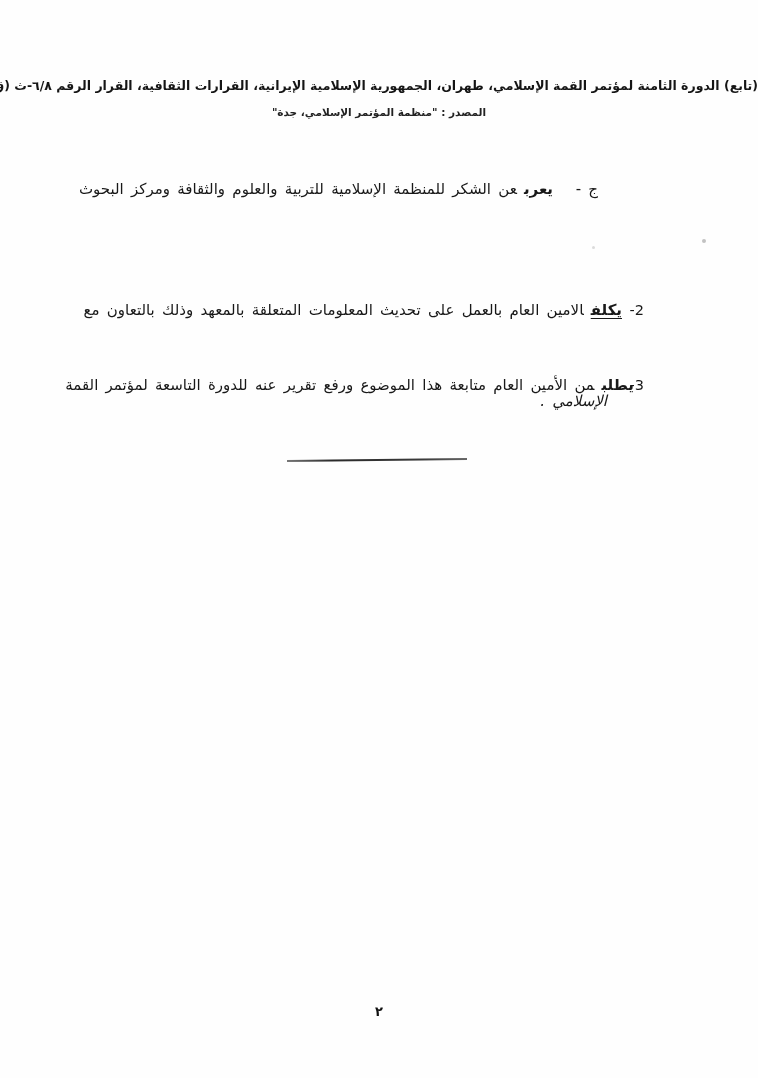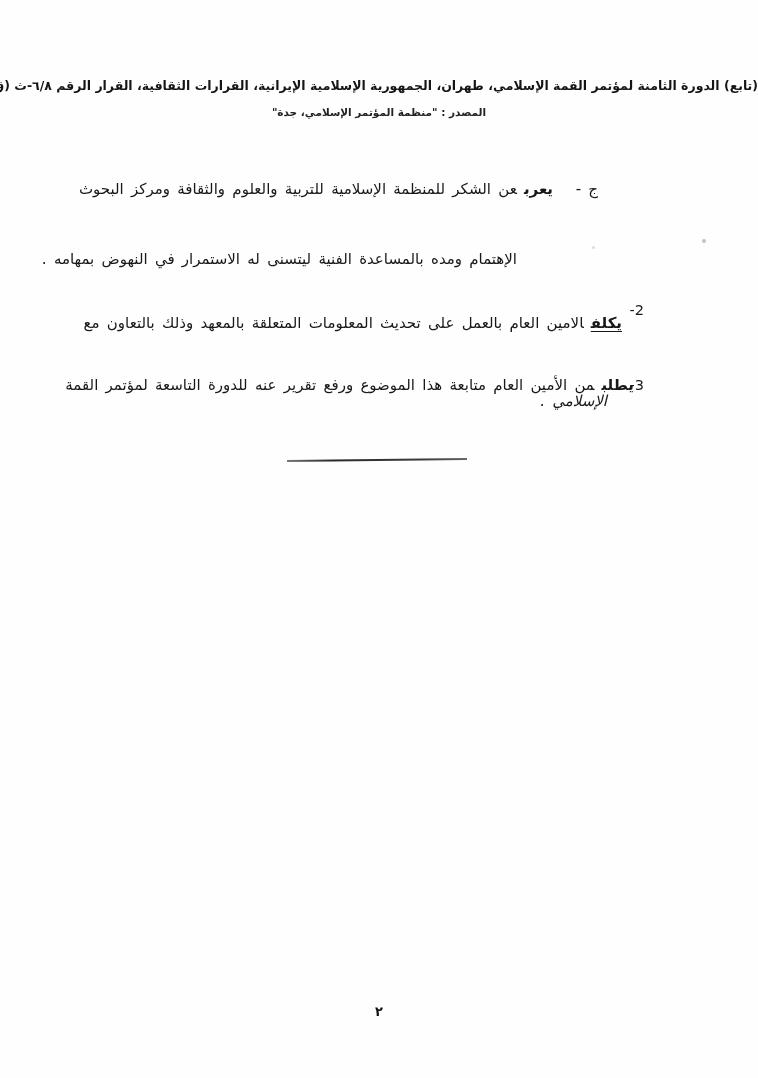--- a/index.html
+++ b/index.html
@@ -102,24 +102,23 @@
 
 <div class="page">
 
   <div class="header-title">(تابع) الدورة الثامنة لمؤتمر القمة الإسلامي، طهران، الجمهورية الإسلامية الإيرانية، القرارات الثقافية، القرار الرقم ٦/٨-ث (ق.إ)</div>
   <div class="header-source">المصدر : "منظمة المؤتمر الإسلامي، جدة"</div>
 
   <div class="line marker" style="top:176px; right:160px;">ج -</div>
   <div class="line" style="top:176px; right:205px;">
     <span class="kw">يعرب</span><span>عن الشكر للمنظمة الإسلامية للتربية والعلوم والثقافة ومركز البحوث</span>
   </div>
-  <div class="line" style="top:246px; right:241px;">الإهتمام ومده بالمساعدة الفنية ليتسنى له الاستمرار في النهوض بمهامه .</div>
 
   <div class="line marker num" style="top:297px; right:114px;">-2</div>
-  <div class="line" style="top:297px; right:136px;margin-top:13px;">
+  <div class="line" style="top:297px; right:136px;">
     <span class="kw kw-underline">يكلف</span><span>الامين العام بالعمل على تحديث المعلومات المتعلقة بالمعهد وذلك بالتعاون مع</span>
   </div>
 
   <div class="line marker num" style="top:372px; right:114px;">-3</div>
   <div class="line" style="top:372px; right:124px;">
     <span class="kw">يطلب</span><span>من الأمين العام متابعة هذا الموضوع ورفع تقرير عنه للدورة التاسعة لمؤتمر القمة</span>
   </div>
   <div class="line" style="top:388px; right:151px;font-style:italic;">الإسلامي .</div>
 
   <div class="divider"></div>

